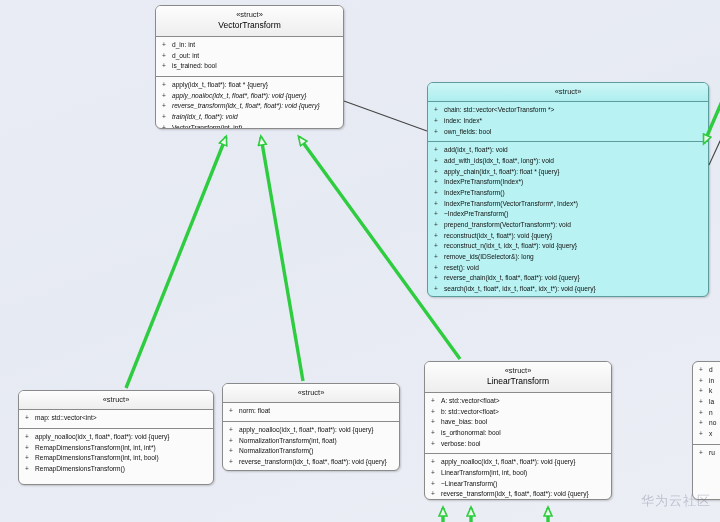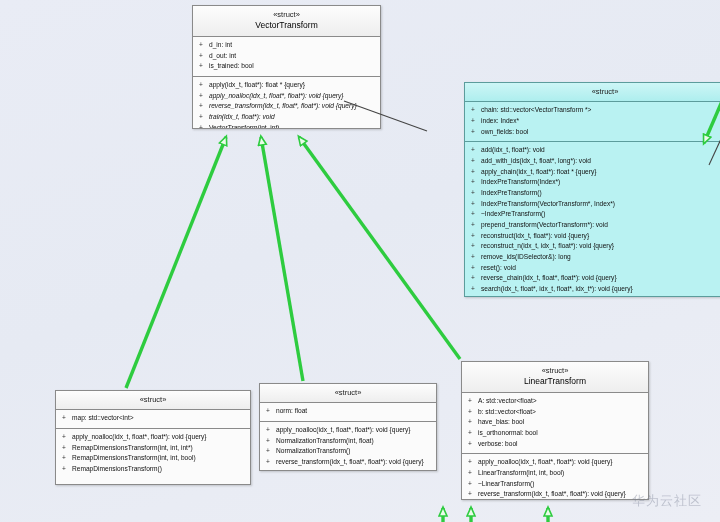--- a/index.html
+++ b/index.html
@@ -27,25 +27,24 @@
     top: 0;
     width: 720px;
     height: 522px;
     overflow: visible;
     pointer-events: none;
   }
   .umlbox {
     position: absolute;
     box-sizing: border-box;
     border: 1px solid #8a8a8a;
-    border-radius: 0;
+    border-radius: 6px;
     background: #fbfbfb;
     box-shadow: 1px 1px 2px rgba(0,0,0,0.18);
     overflow: hidden;
-    margin-left: 37px;
   }
   .umlbox.cyan {
     background: #b9f2f2;
     border-color: #5c9c9c;
   }
   .hdr {
     text-align: center;
     padding: 4px 4px 5px 4px;
     background: linear-gradient(180deg, #fdfdfd 0%, #eeeeee 100%);
     border-bottom: 1px solid #8a8a8a;
@@ -90,20 +89,21 @@
   }
   .sig { display: inline-block; }
   .it { font-style: italic; }
   .watermark {
     position: absolute;
     font-size: 13px;
     color: rgba(120,128,148,0.40);
     letter-spacing: 1px;
     white-space: nowrap;
     font-family: "DejaVu Sans", sans-serif;
+    margin-left: 9px;
   }
 </style>
 </head>
 <body>
 
 <div id="canvas">
 
   <div class="umlbox" style="left: 155px; top: 5px; width: 189px; height: 124px;">
       <div class="hdr">
         <span class="stereo">«struct»</span>

